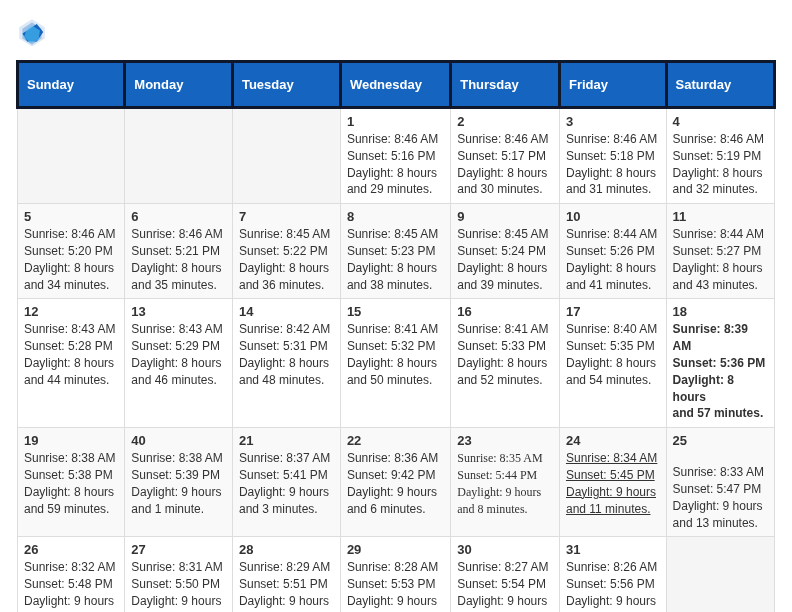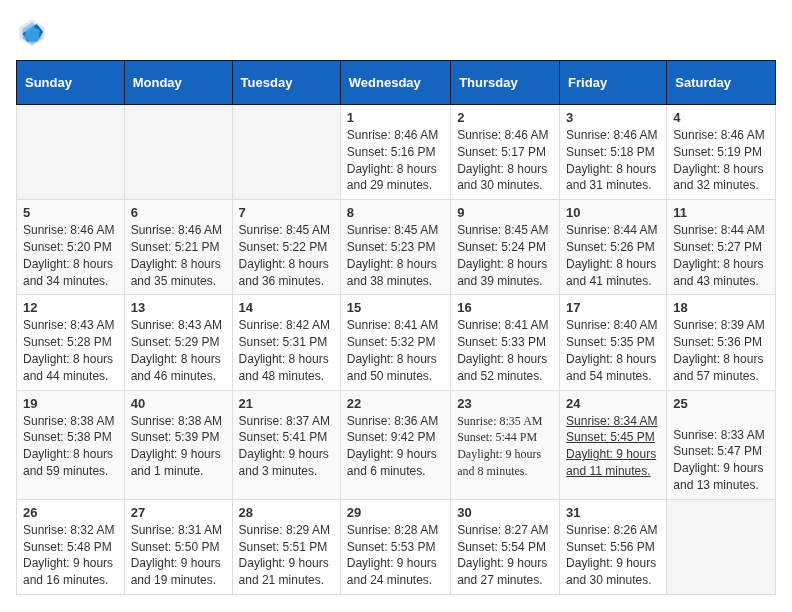--- a/index.html
+++ b/index.html
@@ -57,21 +57,21 @@
       border-collapse: collapse;
       border: 1px solid #ccc;
     }
     .calendar th {
       background: #1565c0;
       color: #fff;
       text-align: left;
       padding: 14px 8px;
       font-size: 13px;
       font-weight: bold;
-      border: 1px solid #0f172a;
+      border: 3px solid #0f172a;
     }
     .calendar td {
       vertical-align: top;
       padding: 5px 6px;
       border: 1px solid #ddd;
       width: 113px;
       height: 88px;
       background: #fff;
     }
     .calendar tr:nth-child(even) td {
@@ -249,21 +249,21 @@
         </td>
         <td>
           <div class="day-number">17</div>
           <div class="day-info" style="white-space: pre-line;">Sunrise: 8:40 AM
 Sunset: 5:35 PM
 Daylight: 8 hours
 and 54 minutes.</div>
         </td>
         <td>
           <div class="day-number">18</div>
-          <div class="day-info" style="white-space: pre-line;">Sunrise: 8:39 AM
+          <div class="day-info" style="white-space: pre-line; font-weight: bold;">Sunrise: 8:39 AM
 Sunset: 5:36 PM
 Daylight: 8 hours
 and 57 minutes.</div>
         </td>
       </tr>
       <tr>
         <td>
           <div class="day-number">19</div>
           <div class="day-info" style="white-space: pre-line;">Sunrise: 8:38 AM
 Sunset: 5:38 PM

